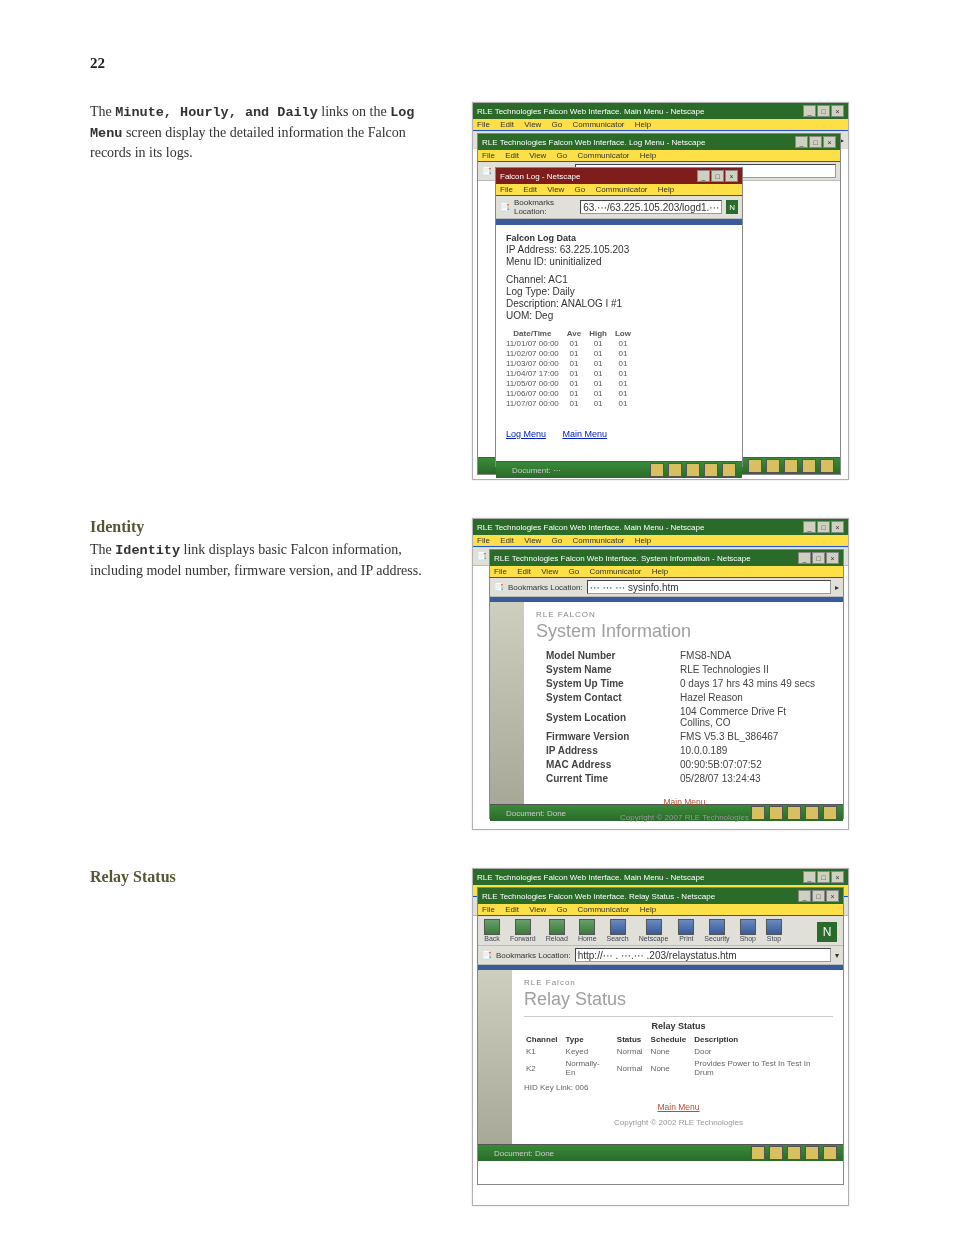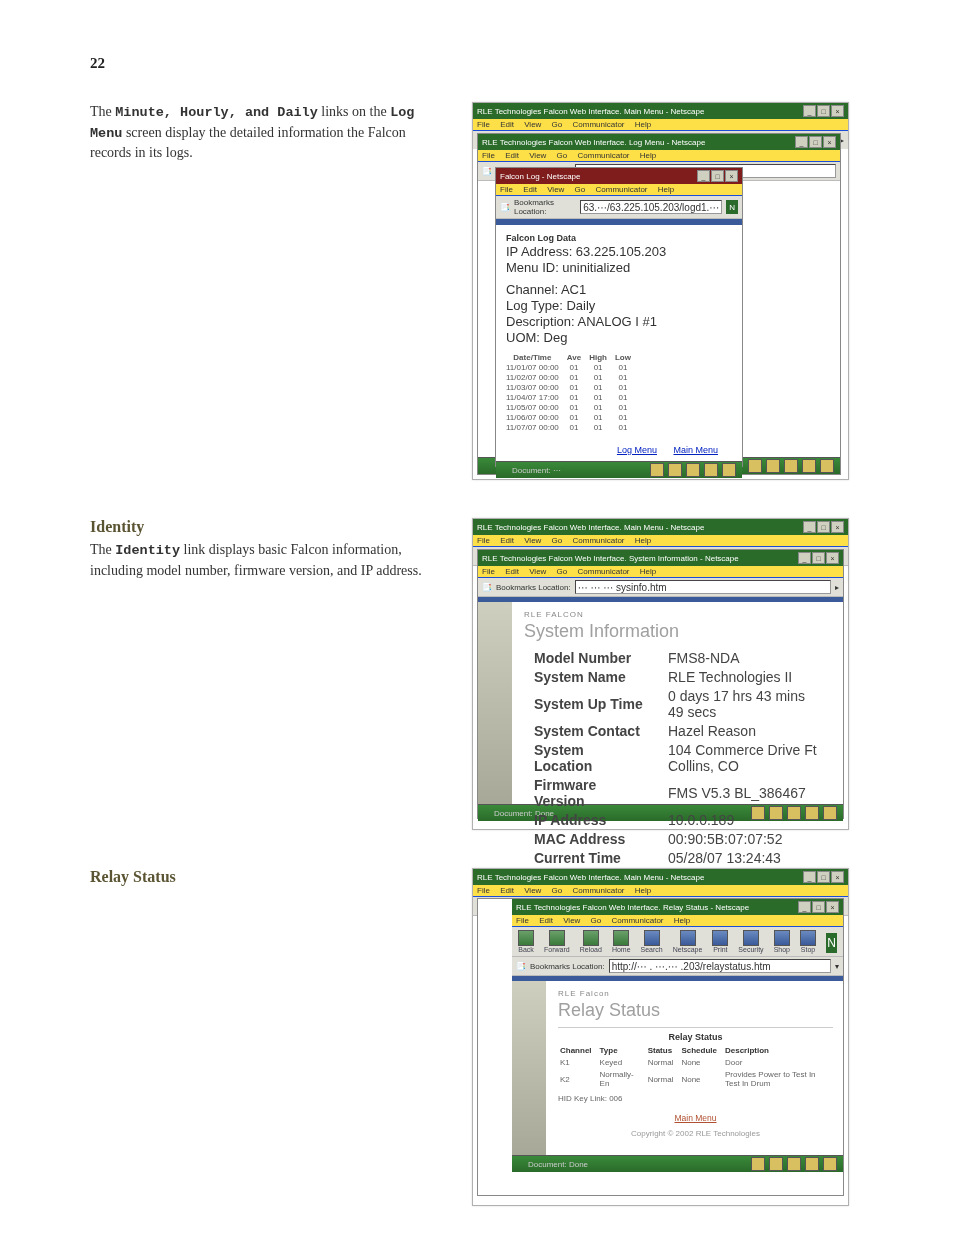--- a/index.html
+++ b/index.html
@@ -133,48 +133,48 @@
   .shot1 .inner1 {
     top: 30px; left: 4px; width: 362px; height: 340px;
   }
   .shot1 .inner2 {
     top: 64px; left: 22px; width: 246px; height: 298px;
   }
   .inner2 .content-white {
     height: 220px;
   }
   .log-title { font-weight: bold; font-size:9px; margin-bottom:1px;}
-  .log-line { font-size:13px; margin-bottom:1px;}
+  .log-line { font-size:10px; margin-bottom:1px;}
   table.logtbl { font-size:8px; border-collapse:collapse; margin-top:8px;}
   table.logtbl td, table.logtbl th { padding:0 8px 1px 0; text-align:center; color:#555;}
-  .bottom-links { margin-top:12px; font-size:9px;text-align:right;}
+  .bottom-links { margin-top:20px; font-size:9px;}
   .bottom-links a { color:#0020c0; text-decoration:underline; margin-right:14px;}
 
   
   .shot2 { width: 375px; height: 310px; }
   .sysinfo-title {
     font-family: Arial, sans-serif;
     font-size: 18px;
     color: #a0a0a0;
     margin: 2px 0 6px 0;
   }
   .rle-small { font-size:8px; color:#888; letter-spacing:1px; }
   .sidebar-img {
     position:absolute; left:0; top:0; bottom:0; width:34px;
     background: linear-gradient(#cfcfbf,#a8a898);
   }
-  .info-tbl td { padding: 0 14px 1px 8px; font-size:14px; color:#444;}
+  .info-tbl td { padding: 0 14px 1px 8px; font-size:10px; color:#444;}
   .info-tbl td.k { font-weight:bold; width:110px;}
   .mm-link { color:#b05030; font-size:8.5px; text-decoration:none; display:block; text-align:center; margin-top:10px;}
   .cpy { text-align:center; color:#999; font-size:8px; margin-top:6px;}
-  .shot2 .inner1 { top:30px; left:4px; right:4px; height:268px; }
+  .shot2 .inner1 { top:30px; left:16px; right:4px; height:268px; }
 
   
   .shot3 { width: 375px; height: 336px; }
-  .shot3 .inner1 { top:29px; left:4px; right:4px; height:296px;padding-left:34px;}
+  .shot3 .inner1 { top:18px; left:4px; right:4px; height:296px;}
   .relay-title {
     font-family: Arial, sans-serif;
     font-size: 18px;
     color: #a0a0a0;
     margin: 2px 0 6px 0;
   }
   .relay-caption { text-align:center; font-weight:bold; font-size:9px; margin-bottom:2px;}
   .relay-tbl { font-size:8px; width:100%; }
   .relay-tbl th { text-align:left; font-weight:bold; padding:0 6px 1px 0;}
   .relay-tbl td { padding:0 6px 1px 0; color:#666;}

